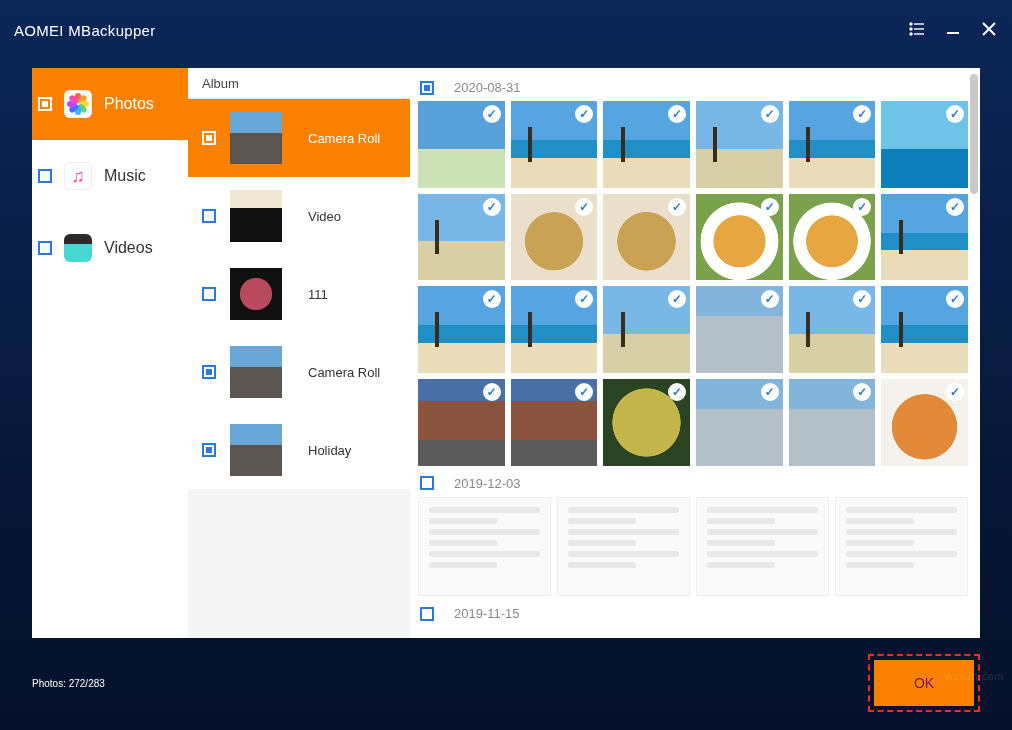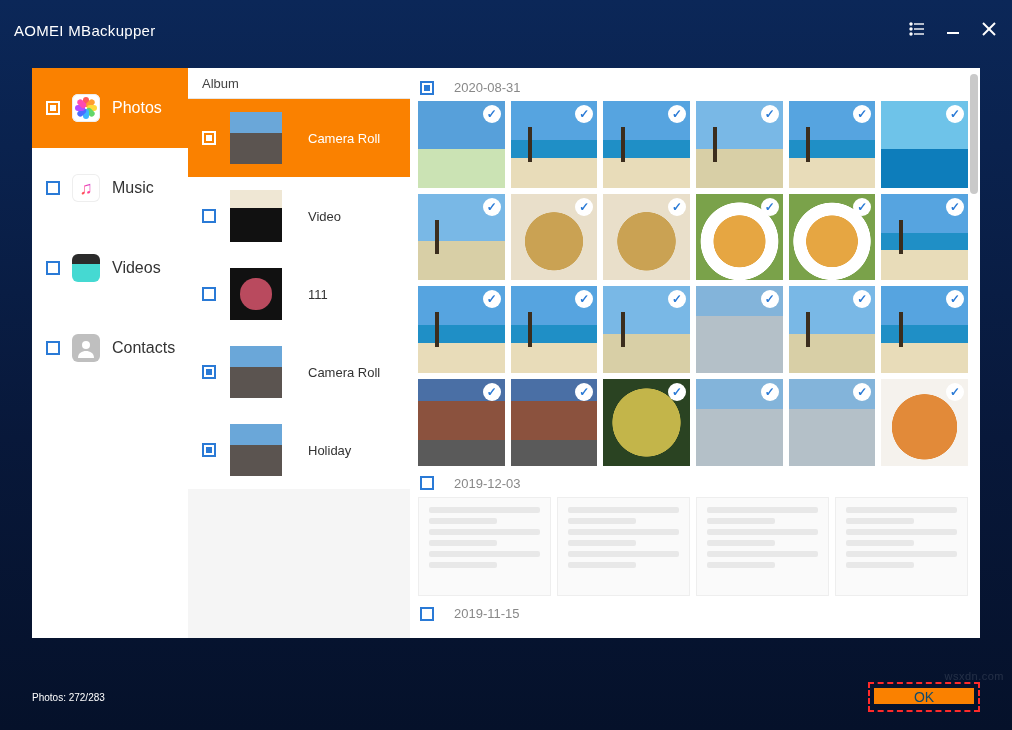--- a/index.html
+++ b/index.html
@@ -5,21 +5,21 @@
   html,body{margin:0;padding:0;width:1012px;height:730px;overflow:hidden;font-family:"Segoe UI",Arial,sans-serif;background:#05112a;}
   .app{width:1012px;height:730px;background:linear-gradient(180deg,#0b2758 0%,#08183a 60%,#05112a 100%);position:relative;color:#fff;}
   
   .titlebar{height:40px;display:flex;align-items:center;padding:10px 14px;justify-content:space-between;}
   .titlebar .title{font-size:15px;font-weight:400;letter-spacing:.3px;}
   .titlebar .controls{display:flex;gap:18px;align-items:center;}
   .titlebar .controls span{width:18px;text-align:center;cursor:pointer;font-size:14px;}
   
   .card{position:absolute;left:32px;top:68px;right:32px;bottom:92px;background:#fff;color:#333;display:flex;overflow:hidden;}
   .sidebar{width:156px;background:#fff;display:flex;flex-direction:column;}
-  .sidebar .item{height:80px;display:flex;align-items:center;gap:12px;padding-left:14px;cursor:pointer;}
+  .sidebar .item{height:72px;display:flex;align-items:center;gap:12px;padding-left:6px;cursor:pointer;}
   .sidebar .item.active{background:#fa8100;color:#fff;}
   .cb{width:14px;height:14px;border:2px solid #2a7ad6;box-sizing:border-box;display:flex;align-items:center;justify-content:center;}
   .cb.filled::after{content:"";display:block;width:6px;height:6px;background:#2a7ad6;}
   .item.active .cb{border-color:#fff;}
   .item.active .cb.filled::after{background:#fff;}
   .sidebar .ico{width:28px;height:28px;border-radius:6px;display:flex;align-items:center;justify-content:center;font-size:16px;}
   .ico-photos{background:#fff;box-shadow:inset 0 0 0 1px #eee;}
   .ico-music{background:#fff;box-shadow:inset 0 0 0 1px #eee;}
   .ico-videos{background:linear-gradient(180deg,#2b2b2b 0 35%,#45d9d2 35% 100%);border-radius:6px;}
   .ico-contacts{background:#bfbfbf;border-radius:50%;}
@@ -47,21 +47,21 @@
   .ph{aspect-ratio:1/1;width:100%;position:relative;background:#4a88c0;overflow:hidden;}
   .ph .check{position:absolute;top:4px;right:4px;width:18px;height:18px;border-radius:50%;background:#fff;display:flex;align-items:center;justify-content:center;color:#2a7ad6;font-size:12px;font-weight:bold;}
   .grid4{display:grid;grid-template-columns:repeat(4,minmax(0,1fr));gap:6px;margin-bottom:10px;}
   .ssh{aspect-ratio:4/3;width:100%;background:#fafafa;border:1px solid #eee;box-sizing:border-box;padding:4px;}
   .ssh .line{height:6px;background:#e8e8e8;border-radius:2px;margin:5px 6px;}
   .ssh .line.s{width:55%;}
   
   .footer{position:absolute;left:32px;right:32px;bottom:18px;display:flex;align-items:center;justify-content:space-between;}
   .footer .status{color:#fff;font-size:10px;}
   .ok-wrap{border:2px dashed #ff2a2a;padding:4px;}
-  .ok-btn{width:100px;height:16px;background:#fa8100;color:#0c4a6e;border:none;font-size:14px;cursor:pointer;}
+  .ok-btn{width:100px;height:46px;background:#fa8100;color:#701a75;border:none;font-size:14px;cursor:pointer;}
   
   .wm{position:absolute;right:8px;bottom:48px;color:rgba(255,255,255,.12);font-size:11px;letter-spacing:.5px;}
   
   .sky{position:absolute;inset:0;background:linear-gradient(180deg,#57a0da 0 55%,#cbe3b4 55% 100%);}
   .city{position:absolute;inset:0;background:linear-gradient(180deg,#6aa7d9 0 40%,#5b5450 40% 100%);}
   .beach{position:absolute;inset:0;background:linear-gradient(180deg,#56a4e0 0 45%,#1f8fc6 45% 65%,#e8dcb9 65% 100%);}
   .beach2{position:absolute;inset:0;background:linear-gradient(180deg,#79b8e6 0 55%,#d8cfa6 55% 100%);}
   .palm{position:absolute;left:20%;top:30%;width:4px;height:40%;background:#3b2d1d;}
   .ocean{position:absolute;inset:0;background:linear-gradient(180deg,#6ec3e9 0 55%,#0d7dbb 55% 100%);}
   .food{position:absolute;inset:0;background:radial-gradient(circle at 50% 55%,#e6a642 0 40%,#fff 41% 60%,#7aa24a 61% 100%);}
@@ -134,32 +134,20 @@
         <span class="ico ico-music">
             <span class="musicnote">♫</span>
           </span>
         <span>Music</span>
       </div>
       <div class="item">
         <span class="cb"></span>
         <span class="ico ico-videos"></span>
         <span>Videos</span>
       </div>
-      <div class="item">
-        <span class="cb"></span>
-        <span class="ico ico-contacts">
-           <svg width="20" height="20" viewBox="0 0 20 20">
-              <g fill="#fff">
-                <circle cx="10" cy="7" r="4"></circle>
-                <path d="M2 20c0-5 4-7 8-7s8 2 8 7z"></path>
-              </g>
-            </svg>
-        </span>
-        <span>Contacts</span>
-      </div>
     </div>
 
     <div class="albums">
       <div class="albums-header">Album</div>
 
       <div class="album active">
         <span class="cb filled"></span>
         <span class="thumb">
             <span class="city"></span>
           </span>

